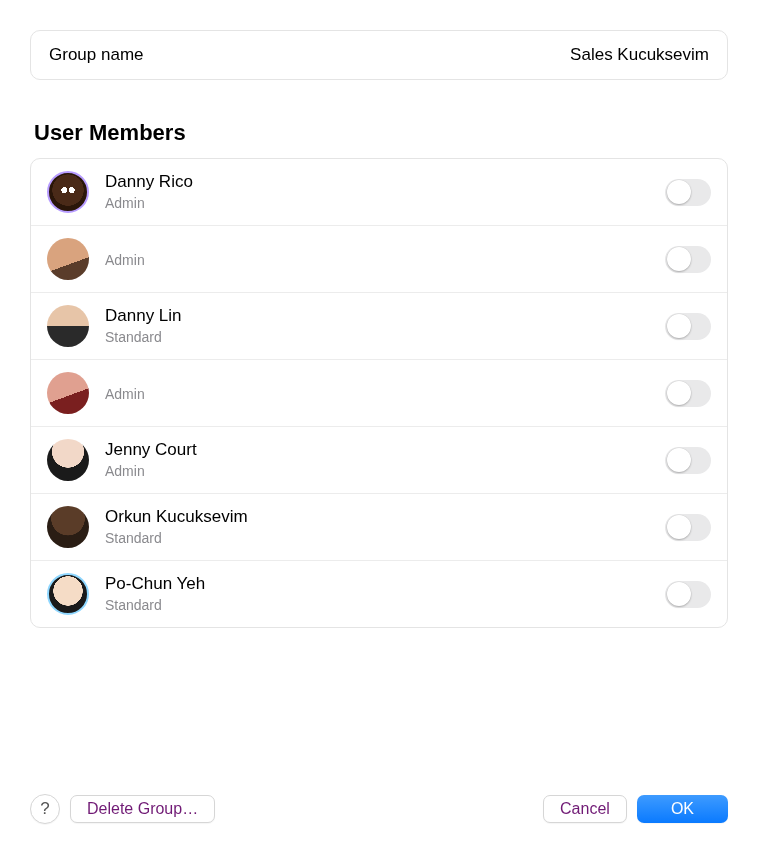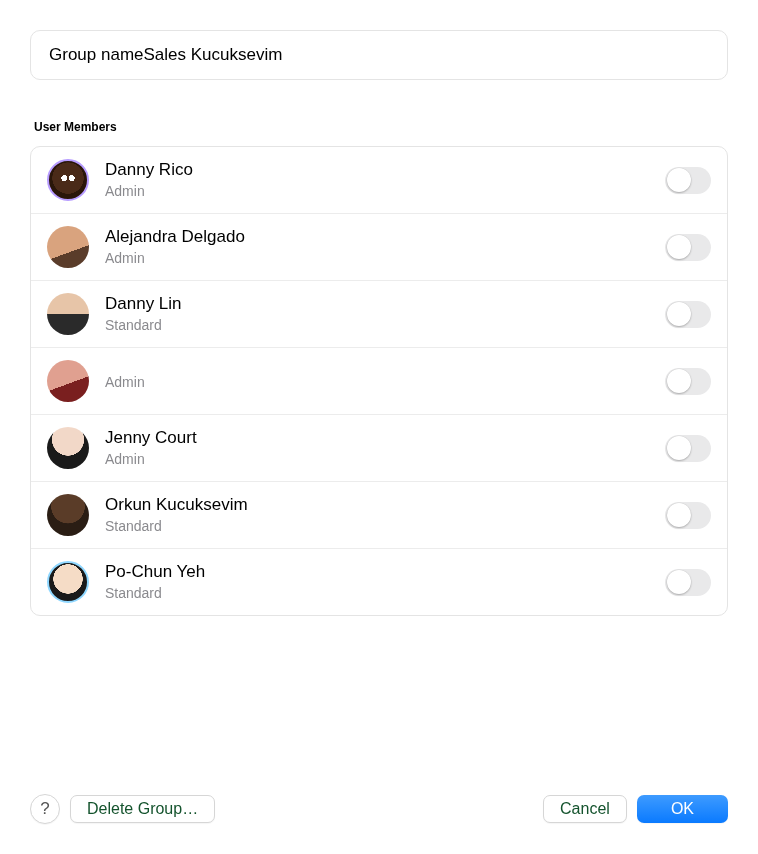--- a/index.html
+++ b/index.html
@@ -10,28 +10,28 @@
     height: 854px;
     padding: 30px;
     color: #000;
     position: relative;
   }
   .field-row {
     border: 1px solid #e4e4e4;
     border-radius: 10px;
     padding: 14px 18px;
     display: flex;
-    justify-content: flex-start;
+    justify-content: space-between;
     align-items: center;
     margin-bottom: 40px;
   }
   .field-label { font-size: 17px; color: #000; }
   .field-value { font-size: 17px; color: #000; }
   .section-title {
-    font-size: 12px;
+    font-size: 22px;
     font-weight: 700;
     margin-bottom: 12px;
     margin-left: 4px;
   }
   .members-box {
     border: 1px solid #e4e4e4;
     border-radius: 10px;
     overflow: hidden;
   }
   .member-row {
@@ -95,21 +95,21 @@
     justify-content: center;
     cursor: pointer;
     box-shadow: 0 1px 1px rgba(0,0,0,0.04);
   }
   .btn {
     border: 1px solid #d6d6d6;
     background: #ffffff;
     border-radius: 7px;
     padding: 4px 16px;
     font-size: 16px;
-    color: #14532d;
+    color: #701a75;
     cursor: pointer;
     box-shadow: 0 1px 1px rgba(0,0,0,0.04);
   }
   .spacer { flex: 1; }
   .btn-primary {
     background: #0a7aff;
     border: none;
     color: #fff;
     padding: 5px 34px;
     background-image: linear-gradient(180deg,#3e9bff,#0a7aff);
@@ -141,21 +141,20 @@
         <div class="member-name">Danny Rico</div>
         <div class="member-role">Admin</div>
       </div>
       <div class="toggle">
         <div class="knob"></div>
       </div>
     </div>
     <div class="member-row">
       <div class="avatar av1"></div>
       <div class="member-text">
-        <div class="member-name">Alejandra Delgado</div>
         <div class="member-role">Admin</div>
       </div>
       <div class="toggle">
         <div class="knob"></div>
       </div>
     </div>
     <div class="member-row">
       <div class="avatar av2"></div>
       <div class="member-text">
         <div class="member-name">Danny Lin</div>

